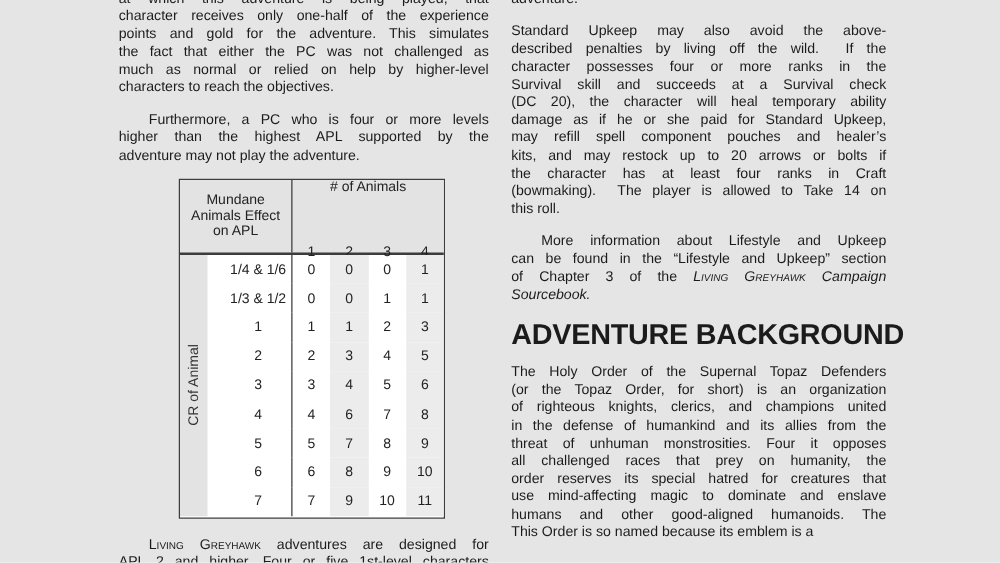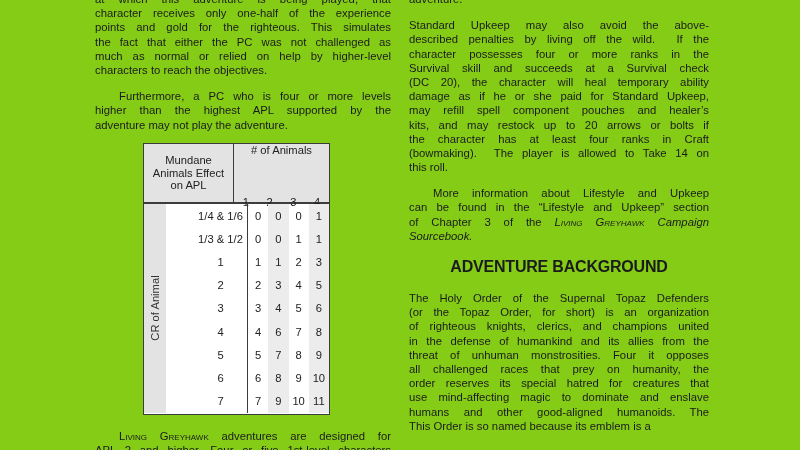--- a/index.html
+++ b/index.html
@@ -3,52 +3,52 @@
 <meta charset="utf-8">
 <style>
   html, body { margin: 0; padding: 0; }
   body {
     width: 800px; height: 450px;
     background: #ffffff;
     font-family: "Liberation Sans", "DejaVu Sans", sans-serif;
     color: #1b1b1b;
     overflow: hidden;
   }
-  .page { position: relative; width: 800px; height: 450px; background: #84cc16; overflow: hidden; }
+  .page { position: relative; width: 800px; height: 450px; background: #e5e5e5; overflow: hidden; }
 
   
   .col { position: absolute; top: -8px; font-size: 11.3px; }
   .col-left  { left: 95px;  width: 296px; }
   .col-right { left: 409px; width: 300px; }
   .para { margin: 0 0 12px 0; }
   .ln {
     height: 14.2px; line-height: 14.2px;
     text-align: justify; text-align-last: justify;
     white-space: pre-wrap;
   }
   .ln.last { text-align-last: left; }
   .ln.ind { text-indent: 24px; }
   .sc { font-variant: small-caps; }
   .it { font-style: italic; }
 
   .heading {
     margin: 4px 0 2px 0;
-    font-size: 16px; font-weight: bold;
+    font-size: 23px; font-weight: bold;
     line-height: 24px; text-align: center;
     letter-spacing: -0.2px; white-space: nowrap;
   }
   .p3 { margin-top: 12px; }
 
   
   .footer-para { position: absolute; left: 95px; top: 429px; width: 296px; font-size: 11.3px; }
 
   
   .anim-table {
     position: absolute; left: 143px; top: 143px;
-    width: 187px; height: 272px;
+    width: 213px; height: 272px;
     box-sizing: border-box;
     border: 1.6px solid #3c3c3c;
     background: #ffffff;
     font-size: 11.2px; color: #222222;
   }
   .thead {
     height: 60px; box-sizing: border-box;
     border-bottom: 2px solid #3c3c3c;
     background: #e3e3e3;
     display: flex;
@@ -72,41 +72,41 @@
     position: absolute; left: 0; top: 0; bottom: 0; width: 22px;
     background: #e3e3e3;
   }
   .cr-label {
     position: absolute; left: 50%; top: 50%;
     transform: translate(-50%,-50%) rotate(-90deg);
     white-space: nowrap; font-size: 11.2px; color: #333;
   }
   .trow { display: flex; height: 23.2px; }
   .label-cell {
-    width: 67px; margin-left: 36px; box-sizing: border-box;
+    width: 67px; margin-left: 22px; box-sizing: border-box;
     padding-left: 14px;
     display: flex; align-items: center; justify-content: center;
   }
   .vals {
     flex: 1; display: flex; height: 100%;
     box-sizing: border-box; border-left: 1.6px solid #3c3c3c;
   }
   .val-cell { flex: 1; display: flex; align-items: center; justify-content: center; }
   .val-cell.shade { background: #ececec; }
 </style>
 </head>
 <body>
 
 <div class="page">
 
   <div class="col col-left">
     <div class="para">
         <div class="ln">at which this adventure is being played, that</div>
         <div class="ln">character receives only one-half of the experience</div>
-        <div class="ln">points and gold for the righteous. This simulates</div>
+        <div class="ln">points and gold for the adventure. This simulates</div>
         <div class="ln">the fact that either the PC was not challenged as</div>
         <div class="ln">much as normal or relied on help by higher-level</div>
         <div class="ln last">characters to reach the objectives.</div>
       </div>
     <div class="para">
         <div class="ln ind">Furthermore, a PC who is four or more levels</div>
         <div class="ln">higher than the highest APL supported by the</div>
         <div class="ln last">adventure may not play the adventure.</div>
       </div>
   </div>

